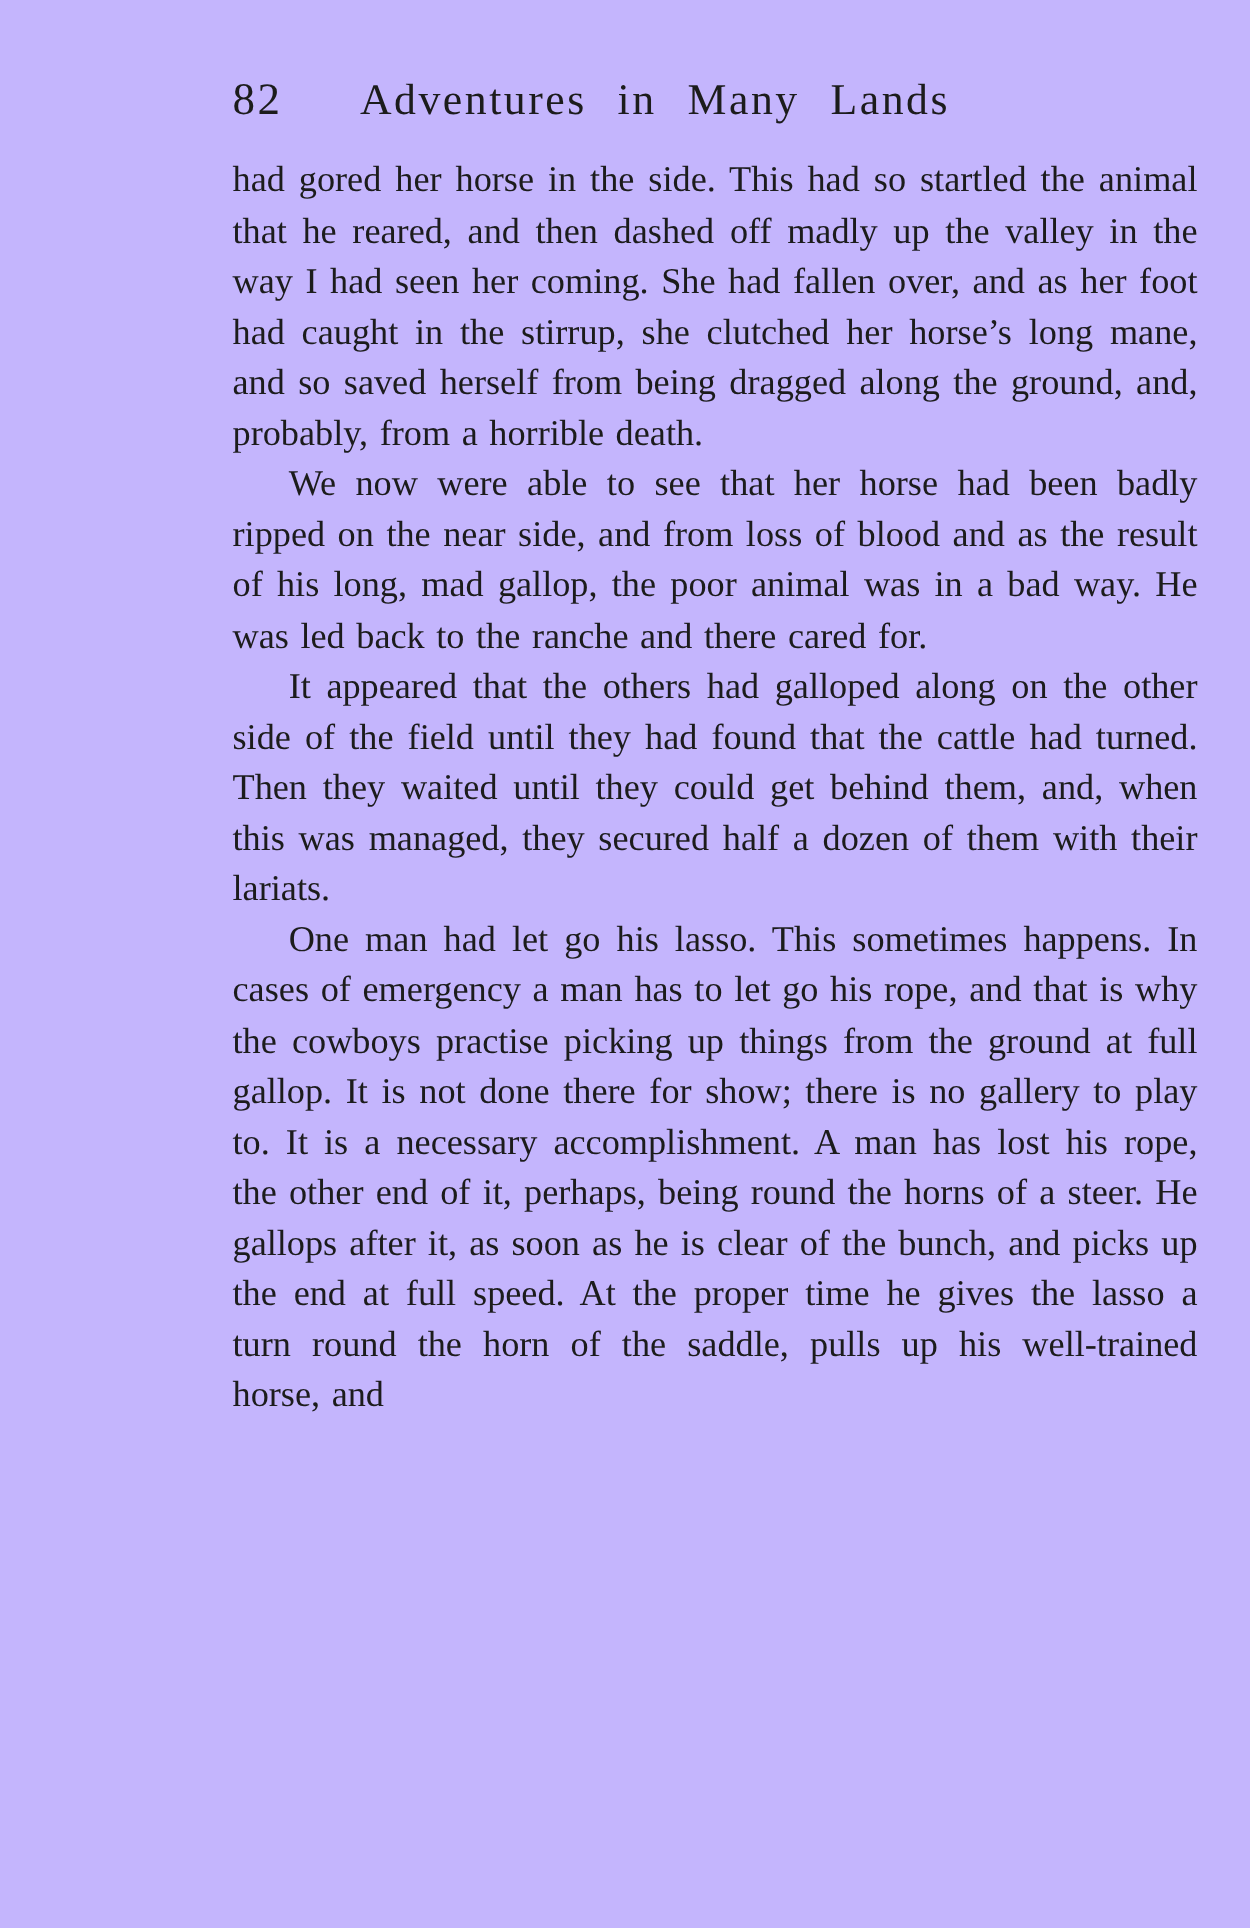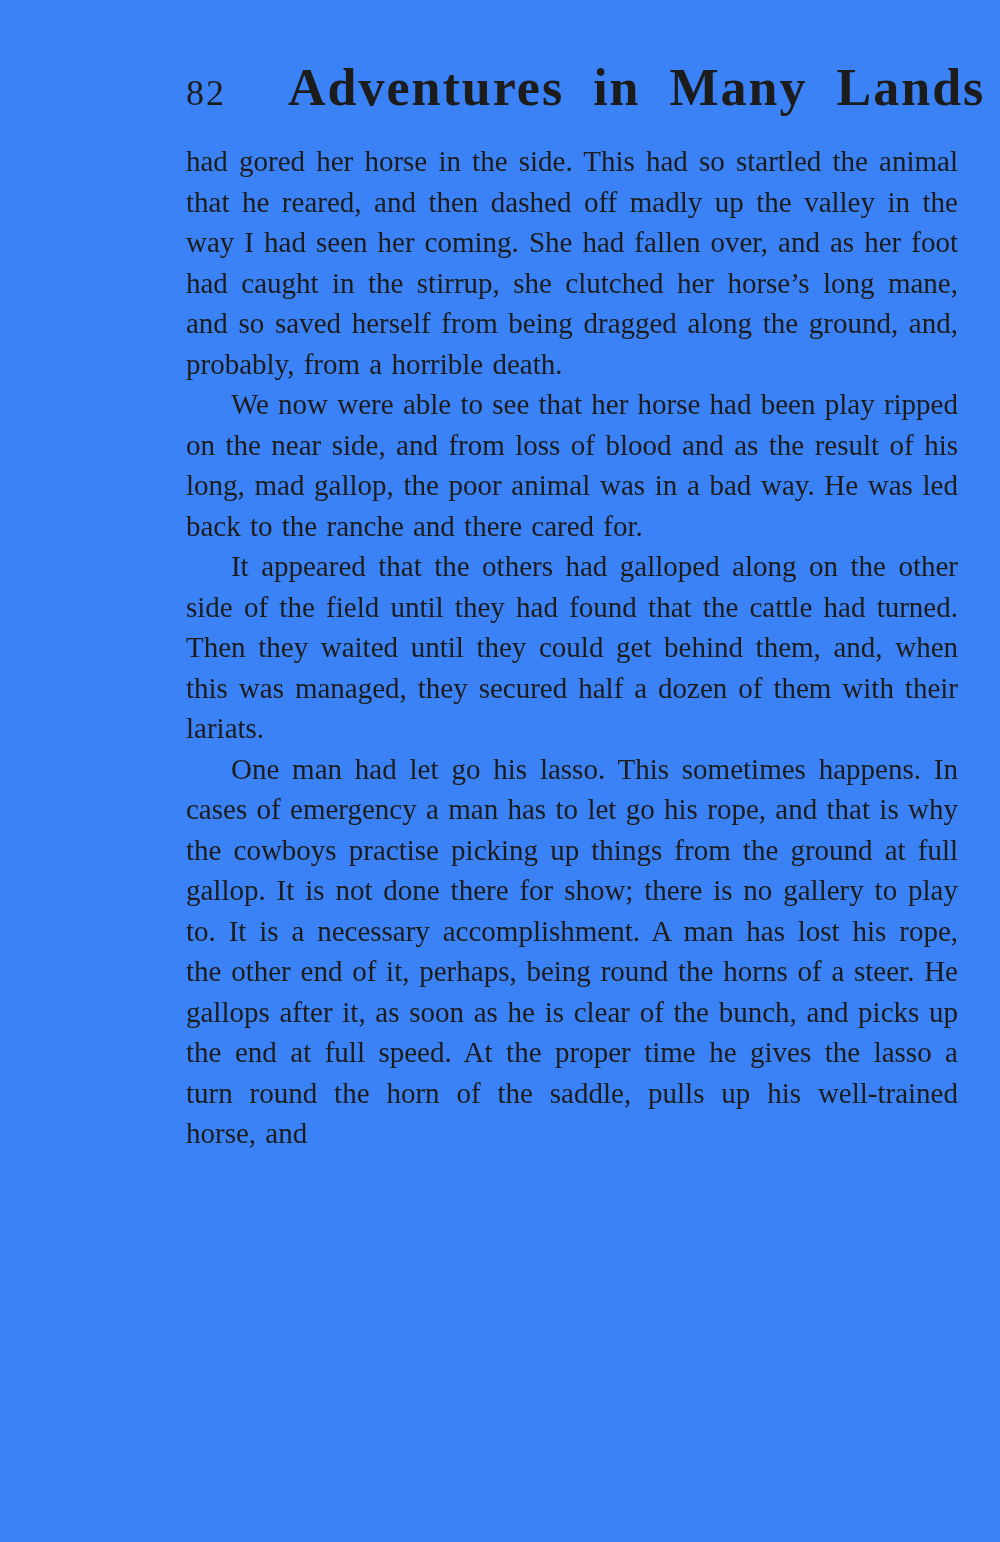--- a/index.html
+++ b/index.html
@@ -4,40 +4,40 @@
 <style>
   html, body {
     margin: 0;
     padding: 0;
     background: #fdfdfb;
   }
   .page {
     width: 1000px;
     height: 1542px;
     box-sizing: border-box;
-    background: #3b82f6;
+    background: #c4b5fd;
     color: #1c1c1c;
     font-family: "Liberation Serif", "DejaVu Serif", serif;
     padding: 58px 42px 0 186px;
     overflow: hidden;
   }
   .page-header {
     display: flex;
     align-items: baseline;
     margin-bottom: 24px;
   }
   .page-number {
     font-size: 36px;
     letter-spacing: 2px;
     margin-right: 62px;
     color: #1c1c1c;
   }
   .chapter-title {
-    font-size: 52px;
-    font-weight: 700;
+    font-size: 35px;
+    font-weight: 400;
     margin: 0;
     letter-spacing: 2px;
     word-spacing: 14px;
     color: #1c1c1c;
     white-space: nowrap;
   }
   .page-body p {
     margin: 0;
     font-size: 29px;
     line-height: 40.5px;
@@ -54,18 +54,18 @@
 
 <div class="page">
 
   <header class="page-header">
     <span class="page-number">82</span>
     <h1 class="chapter-title">Adventures in Many Lands</h1>
   </header>
 
   <main class="page-body">
     <p>had gored her horse in the side.  This had so startled the animal that he reared, and then dashed off madly up the valley in the way I had seen her coming.  She had fallen over, and as her foot had caught in the stirrup, she clutched her horse’s long mane, and so saved herself from being dragged along the ground, and, probably, from a horrible death.</p>
-    <p class="indented">We now were able to see that her horse had been play ripped on the near side, and from loss of blood and as the result of his long, mad gallop, the poor animal was in a bad way.  He was led back to the ranche and there cared for.</p>
+    <p class="indented">We now were able to see that her horse had been badly ripped on the near side, and from loss of blood and as the result of his long, mad gallop, the poor animal was in a bad way.  He was led back to the ranche and there cared for.</p>
     <p class="indented">It appeared that the others had galloped along on the other side of the field until they had found that the cattle had turned.  Then they waited until they could get behind them, and, when this was managed, they secured half a dozen of them with their lariats.</p>
     <p class="indented">One man had let go his lasso.  This sometimes happens.  In cases of emergency a man has to let go his rope, and that is why the cowboys practise picking up things from the ground at full gallop.  It is not done there for show; there is no gallery to play to.  It is a necessary accomplishment.  A man has lost his rope, the other end of it, perhaps, being round the horns of a steer.  He gallops after it, as soon as he is clear of the bunch, and picks up the end at full speed.  At the proper time he gives the lasso a turn round the horn of the saddle, pulls up his well-trained horse, and</p>
   </main>
 
 </div>
 
 </body></html>

